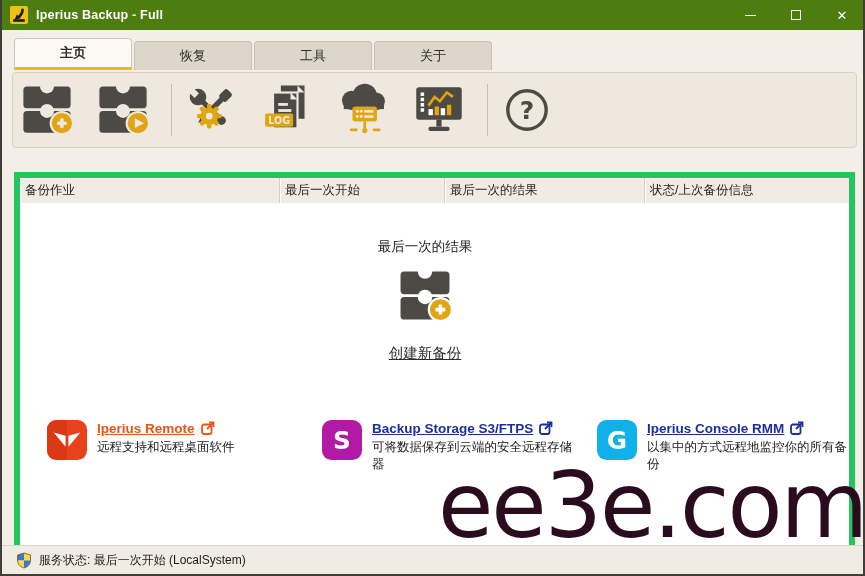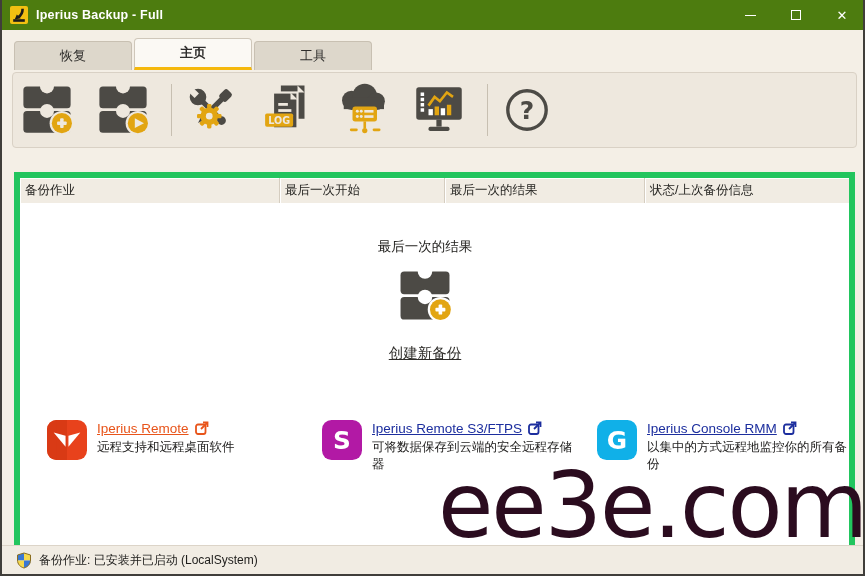--- a/index.html
+++ b/index.html
@@ -43,21 +43,21 @@
   
   .empty{ position:absolute; left:0; top:60px; width:810px; display:flex; flex-direction:column; align-items:center; }
   .empty-msg{ font-size:13.5px; color:#23221f; }
   .empty-icon{ width:58px; height:56px; margin-top:12px; }
   .create-link{ margin-top:20px; font-size:14.5px; color:#2e2c29; text-decoration:underline; cursor:pointer; }
   
   .promo{ position:absolute; top:420px; display:flex; cursor:default; }
   .promo-icon{ width:40px; height:40px; flex:0 0 auto; margin-right:10px; }
   .promo-col{ display:flex; flex-direction:column; }
   .promo-title-row{ display:flex; align-items:center; gap:5px; }
-  .promo-title{ font-size:13.5px; font-weight:normal; text-decoration:underline; cursor:pointer; }
+  .promo-title{ font-size:13.5px; font-weight:bold; text-decoration:underline; cursor:pointer; }
   .promo-title.orange{ color:#e8541a; }
   .promo-title.blue{ color:#1c2e9e; }
   .promo-desc{ font-size:12.5px; color:#1c1b1a; margin-top:3px; line-height:1.35; }
   .promo.p2 .promo-desc, .promo.p3 .promo-desc{ width:206px; }
   
   .watermark{ position:absolute; left:436px; top:461px; font-size:90px; line-height:1;
     font-family:"DejaVu Sans",sans-serif; color:#2b0c1f; letter-spacing:-2px; z-index:60; pointer-events:none; }
   
   .statusbar{ position:absolute; left:0; bottom:0; width:100%; height:29px; background:#f1ece3;
     border-top:1px solid #dcd4c8; display:flex; align-items:center; padding:0 14px; font-size:12px; color:#1e1d1b; }
@@ -84,28 +84,31 @@
       <div class="win-btn">
           <span class="glyph-max"></span>
         </div>
       <div class="win-btn">
           <span class="glyph-close">✕</span>
         </div>
     </div>
   </div>
 
   <div class="tabbar">
+    <div class="tab active">
+        <span>主页</span>
+      </div>
     <div class="tab">
         <span>恢复</span>
       </div>
-    <div class="tab active">
-        <span>主页</span>
-      </div>
     <div class="tab">
         <span>工具</span>
+      </div>
+    <div class="tab">
+        <span>关于</span>
       </div>
   </div>
 
   <div class="toolbar">
 
     <div class="tbtn">
       <svg viewBox="0 0 64 60">
         <rect x="5" y="3" width="54" height="25" rx="4" fill="#4c4a45"></rect>
         <circle cx="32" cy="3" r="8" fill="#eee8de"></circle>
         <rect x="5" y="31" width="54" height="25" rx="4" fill="#4c4a45"></rect>
@@ -266,21 +269,21 @@
     </div>
   </div>
 
   <div class="promo p2" style="left:320px;">
     <svg class="promo-icon" viewBox="0 0 42 42">
       <rect x="0" y="0" width="42" height="42" rx="10" fill="#b219a5"></rect>
       <text x="21" y="30" text-anchor="middle" font-size="26" font-weight="bold" fill="#ffffff" font-family="'DejaVu Sans',sans-serif">S</text>
     </svg>
     <div class="promo-col">
       <div class="promo-title-row">
-        <span class="promo-title blue">Iperius Remote S3/FTPS</span>
+        <span class="promo-title blue">Backup Storage S3/FTPS</span>
         <svg width="16" height="16" viewBox="0 0 16 16">
           <rect x="2" y="4.5" width="9.5" height="9.5" rx="2" fill="none" stroke="#1c2e9e" stroke-width="1.8"></rect>
           <polyline points="9,2.5 13.5,2.5 13.5,7" fill="none" stroke="#1c2e9e" stroke-width="1.8"></polyline>
           <line x1="7" y1="9" x2="13" y2="3" stroke="#1c2e9e" stroke-width="1.8"></line>
         </svg>
       </div>
       <div class="promo-desc">可将数据保存到云端的安全远程存储器</div>
     </div>
   </div>
 
@@ -310,17 +313,17 @@
           <path d="M8 1 L14.5 3 V8 C14.5 12.5 11.5 15 8 16 C4.5 15 1.5 12.5 1.5 8 V3 Z"></path>
         </clipPath>
       <g clip-path="url(#shieldClip)">
         <rect x="0" y="0" width="8" height="8.5" fill="#3a77d4"></rect>
         <rect x="8" y="0" width="8" height="8.5" fill="#f6d94d"></rect>
         <rect x="0" y="8.5" width="8" height="9" fill="#f6d94d"></rect>
         <rect x="8" y="8.5" width="8" height="9" fill="#3a77d4"></rect>
       </g>
       <path d="M8 1 L14.5 3 V8 C14.5 12.5 11.5 15 8 16 C4.5 15 1.5 12.5 1.5 8 V3 Z" fill="none" stroke="#8a6d1f" stroke-width="1"></path>
     </svg>
-    <span>备份作业: 已安装并已启动 (LocalSystem)</span>
+    <span>服务状态: 最后一次开始 (LocalSystem)</span>
     <span class="status-version">版本 8.5.3</span>
   </div>
 
 </div>
 
 </body></html>

